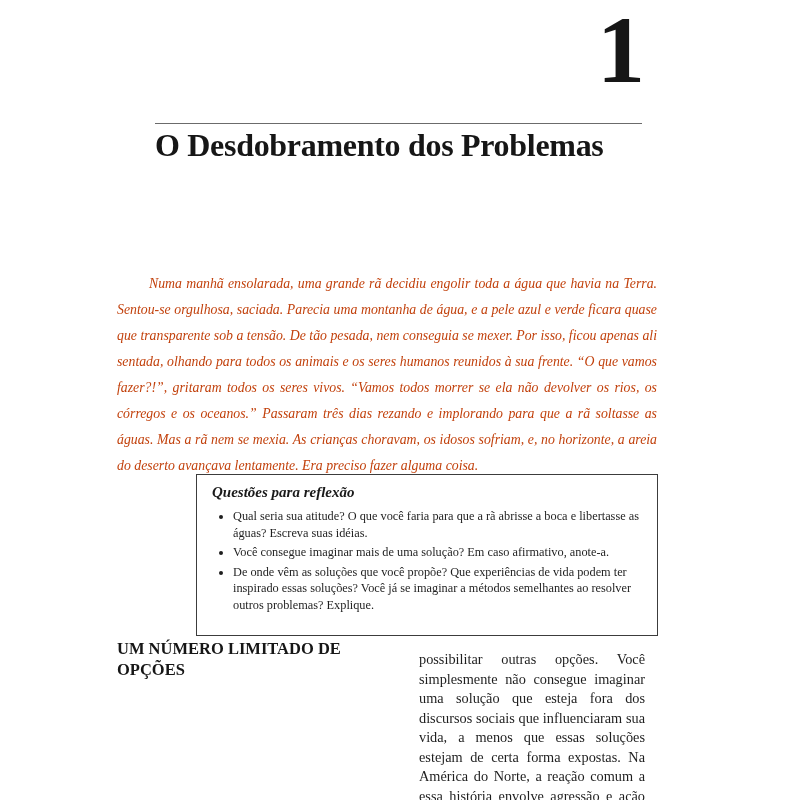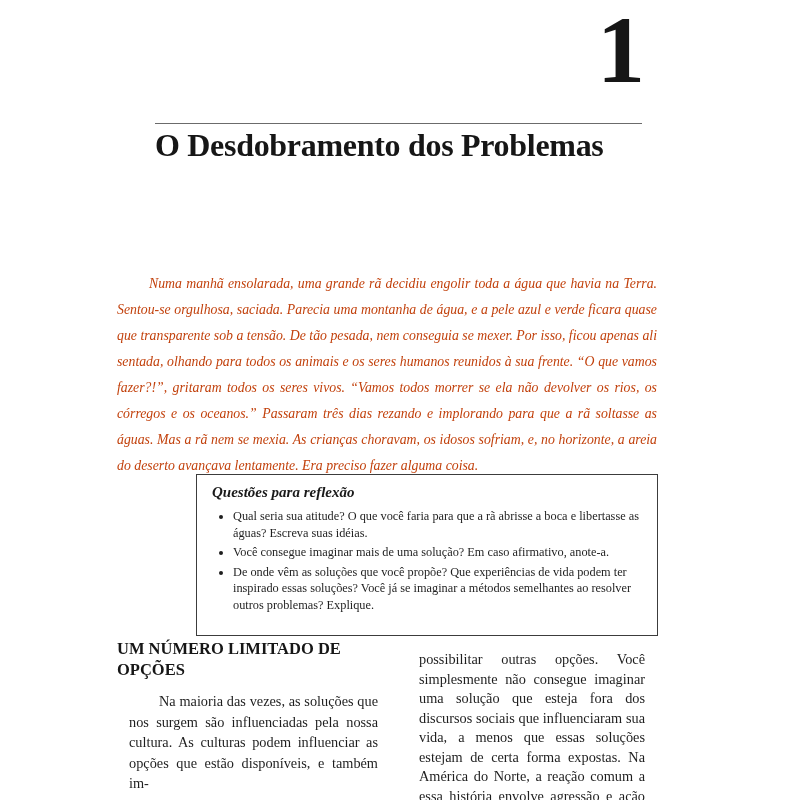--- a/index.html
+++ b/index.html
@@ -165,20 +165,19 @@
     <ul class="reflection-list">
       <li>Qual seria sua atitude? O que você faria para que a rã abrisse a boca e libertasse as águas? Escreva suas idéias.</li>
       <li>Você consegue imaginar mais de uma solução? Em caso afirmativo, anote-a.</li>
       <li>De onde vêm as soluções que você propõe? Que experiências de vida podem ter inspirado essas soluções? Você já se imaginar a métodos semelhantes ao resolver outros problemas? Explique.</li>
     </ul>
   </div>
 
   <div class="columns">
     <div class="col col-left">
       <h3 class="section-heading">UM NÚMERO LIMITADO DE OPÇÕES</h3>
-      <p class="col-text">Na maioria das vezes, as soluções que nos surgem são influenciadas pela nossa cultura. As culturas podem influenciar as opções que estão disponíveis, e também im-</p>
     </div>
     <div class="col col-right">
       <p class="col-text">possibilitar outras opções. Você simplesmente não consegue imaginar uma solução que esteja fora dos discursos sociais que influenciaram sua vida, a menos que essas soluções estejam de certa forma expostas. Na América do Norte, a reação comum a essa história envolve agressão e ação individual.</p>
     </div>
   </div>
 
 </div>
 
 </body></html>

